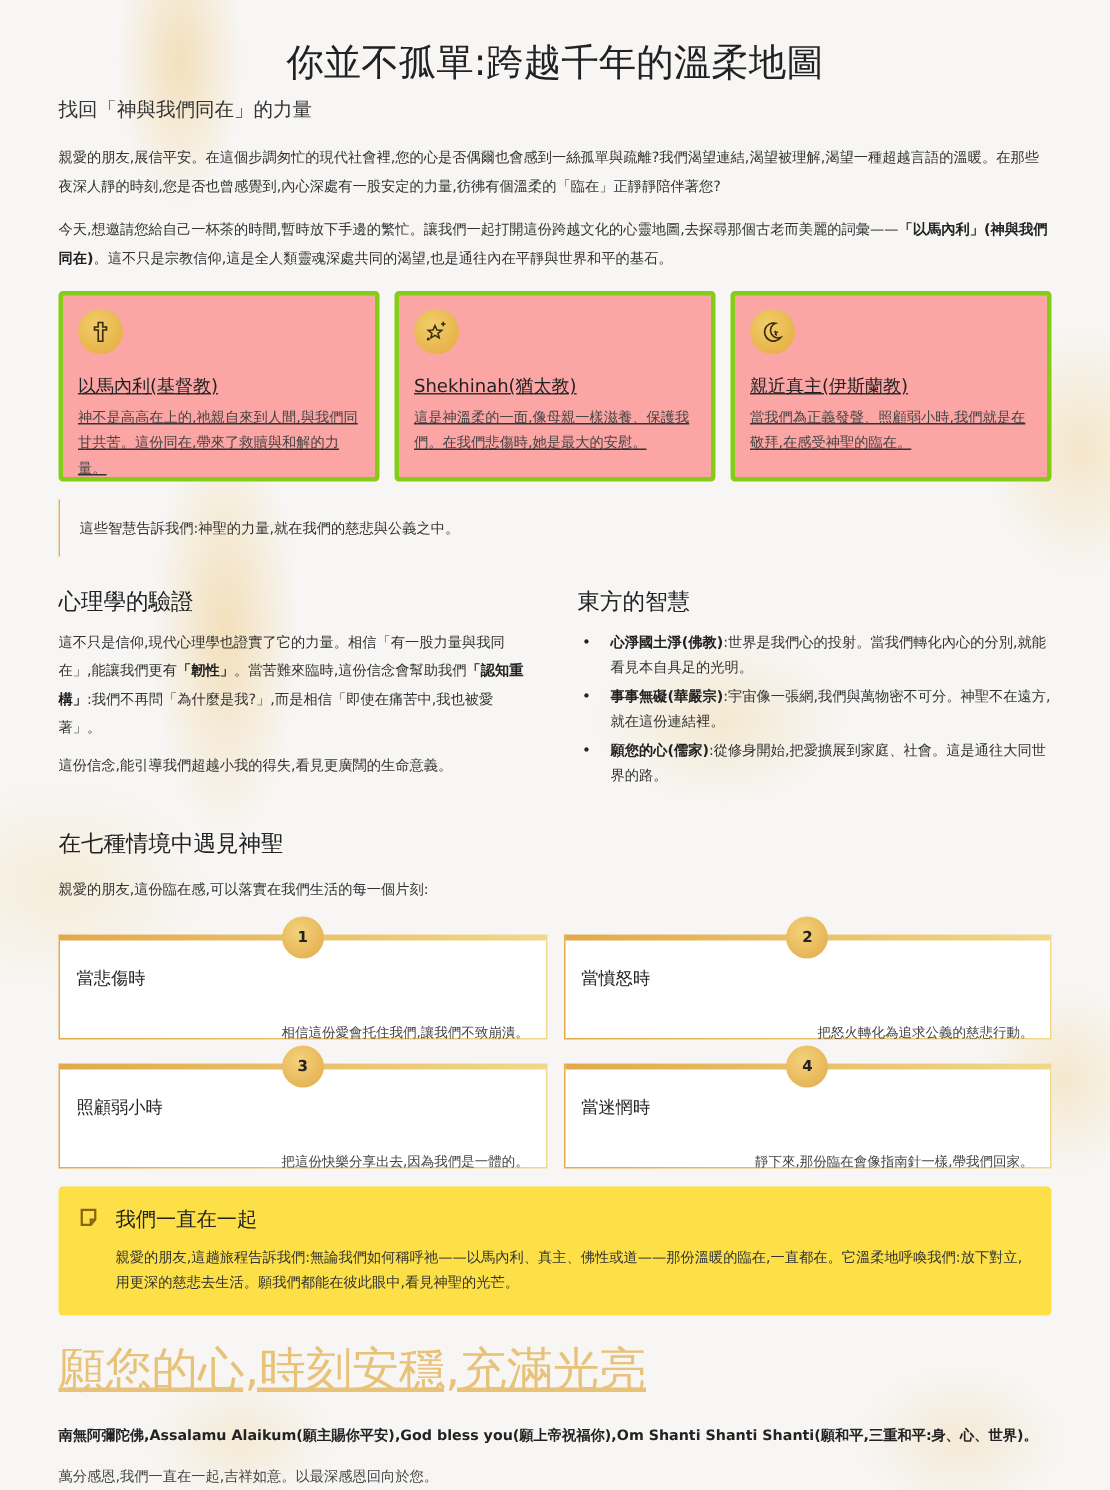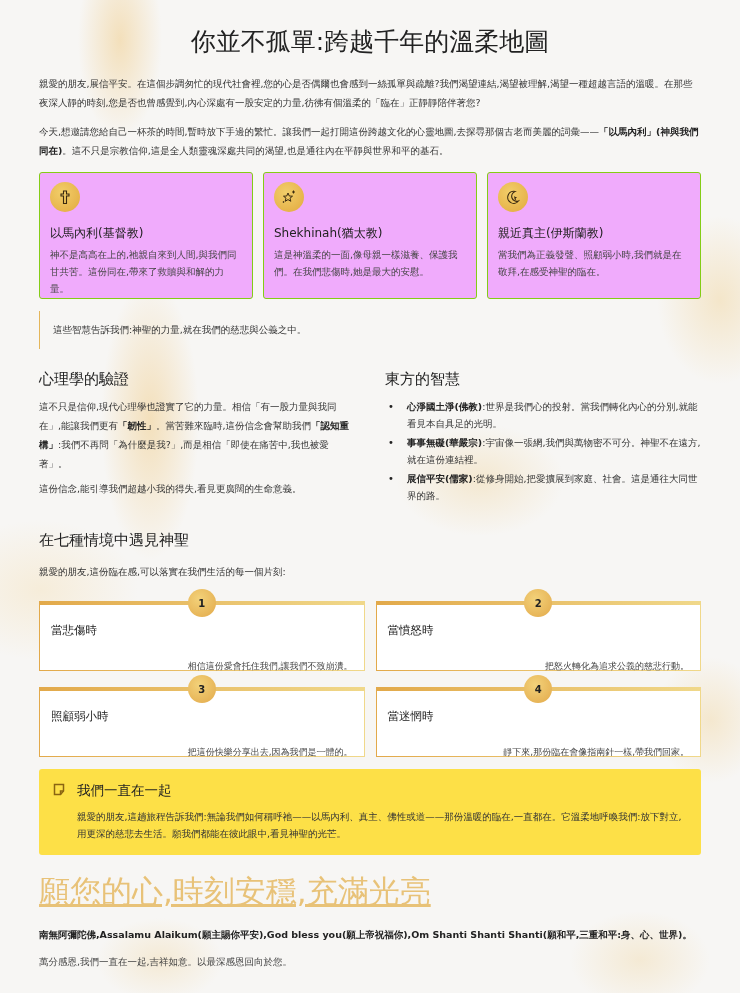--- a/index.html
+++ b/index.html
@@ -26,22 +26,22 @@
   .page { position: relative; z-index: 1; padding: 22px 39px 0 39px; }
   h1.title { font-size: 25px; font-weight: 400; color: #222; line-height: 36px; margin-top: 2px; text-align: center; }
   .subtitle { font-size: 13px; color: #333; margin-top: 6px; line-height: 16px; }
   p.body { font-size: 9.5px; line-height: 19px; color: #333; }
   p.intro1 { margin-top: 14px; }
   p.intro2 { margin-top: 10px; }
   b { font-weight: 700; color: #222; }
 
   .cards { display: flex; gap: 10px; margin-top: 12px; }
   .card {
-    flex: 1; background: #f0abfc; border: 1px solid #84cc16; border-radius: 3px;
-    height: 127px; padding: 9px 10px;
+    flex: 1; background: #fca5a5; border: 3px solid #84cc16; border-radius: 3px;
+    height: 127px; padding: 9px 10px; text-decoration: underline;
   }
   .icon-circle {
     width: 30px; height: 30px; border-radius: 50%;
     background: radial-gradient(circle at 40% 35%, #f2ce6a, #e2a93e);
     display: flex; align-items: center; justify-content: center;
   }
   .icon-circle svg { width: 16px; height: 16px; }
   .card h3 { font-size: 12px; font-weight: 400; color: #222; margin-top: 12px; line-height: 18px; }
   .card p { font-size: 9.5px; line-height: 17px; color: #444; margin-top: 4px; }
 
@@ -91,20 +91,21 @@
   p.blessing { font-size: 9.5px; font-weight: 700; color: #222; margin-top: 18px; }
   p.thanks { font-size: 9.5px; color: #444; margin-top: 14px; }
 </style>
 </head>
 <body>
 
 <div class="bg"></div>
 
 <div class="page">
   <h1 class="title">你並不孤單:跨越千年的溫柔地圖</h1>
+  <div class="subtitle">找回「神與我們同在」的力量</div>
 
   <p class="body intro1">親愛的朋友,展信平安。在這個步調匆忙的現代社會裡,您的心是否偶爾也會感到一絲孤單與疏離?我們渴望連結,渴望被理解,渴望一種超越言語的溫暖。在那些夜深人靜的時刻,您是否也曾感覺到,內心深處有一股安定的力量,彷彿有個溫柔的「臨在」正靜靜陪伴著您?</p>
   <p class="body intro2"><span>今天,想邀請您給自己一杯茶的時間,暫時放下手邊的繁忙。讓我們一起打開這份跨越文化的心靈地圖,去探尋那個古老而美麗的詞彙——</span><b>「以馬內利」(神與我們同在)</b><span>。這不只是宗教信仰,這是全人類靈魂深處共同的渴望,也是通往內在平靜與世界和平的基石。</span></p>
 
   <div class="cards">
     <div class="card">
       <div class="icon-circle">
         <svg viewBox="0 0 16 16" fill="none" stroke="#3a2a10" stroke-width="1.1">
             <path d="M6.5 14.5V7H4V5h2.5V2h3v3H12v2H9.5v7.5z"></path>
           </svg>
@@ -141,21 +142,21 @@
     <div class="col">
       <h2 class="sec">心理學的驗證</h2>
       <p class="body"><span>這不只是信仰,現代心理學也證實了它的力量。相信「有一股力量與我同在」,能讓我們更有</span><b>「韌性」</b><span>。當苦難來臨時,這份信念會幫助我們</span><b>「認知重構」</b><span>:我們不再問「為什麼是我?」,而是相信「即使在痛苦中,我也被愛著」。</span></p>
       <p class="body">這份信念,能引導我們超越小我的得失,看見更廣闊的生命意義。</p>
     </div>
     <div class="col">
       <h2 class="sec">東方的智慧</h2>
       <ul class="bul">
         <li><b>心淨國土淨(佛教)</b><span>:世界是我們心的投射。當我們轉化內心的分別,就能看見本自具足的光明。</span></li>
         <li><b>事事無礙(華嚴宗)</b><span>:宇宙像一張網,我們與萬物密不可分。神聖不在遠方,就在這份連結裡。</span></li>
-        <li><b>展信平安(儒家)</b><span>:從修身開始,把愛擴展到家庭、社會。這是通往大同世界的路。</span></li>
+        <li><b>願您的心(儒家)</b><span>:從修身開始,把愛擴展到家庭、社會。這是通往大同世界的路。</span></li>
       </ul>
     </div>
   </div>
 
   <div class="seven">
     <h2 class="sec">在七種情境中遇見神聖</h2>
     <p class="body lead">親愛的朋友,這份臨在感,可以落實在我們生活的每一個片刻:</p>
     <div class="grid">
       <div class="sit">
         <div class="num">1</div>

